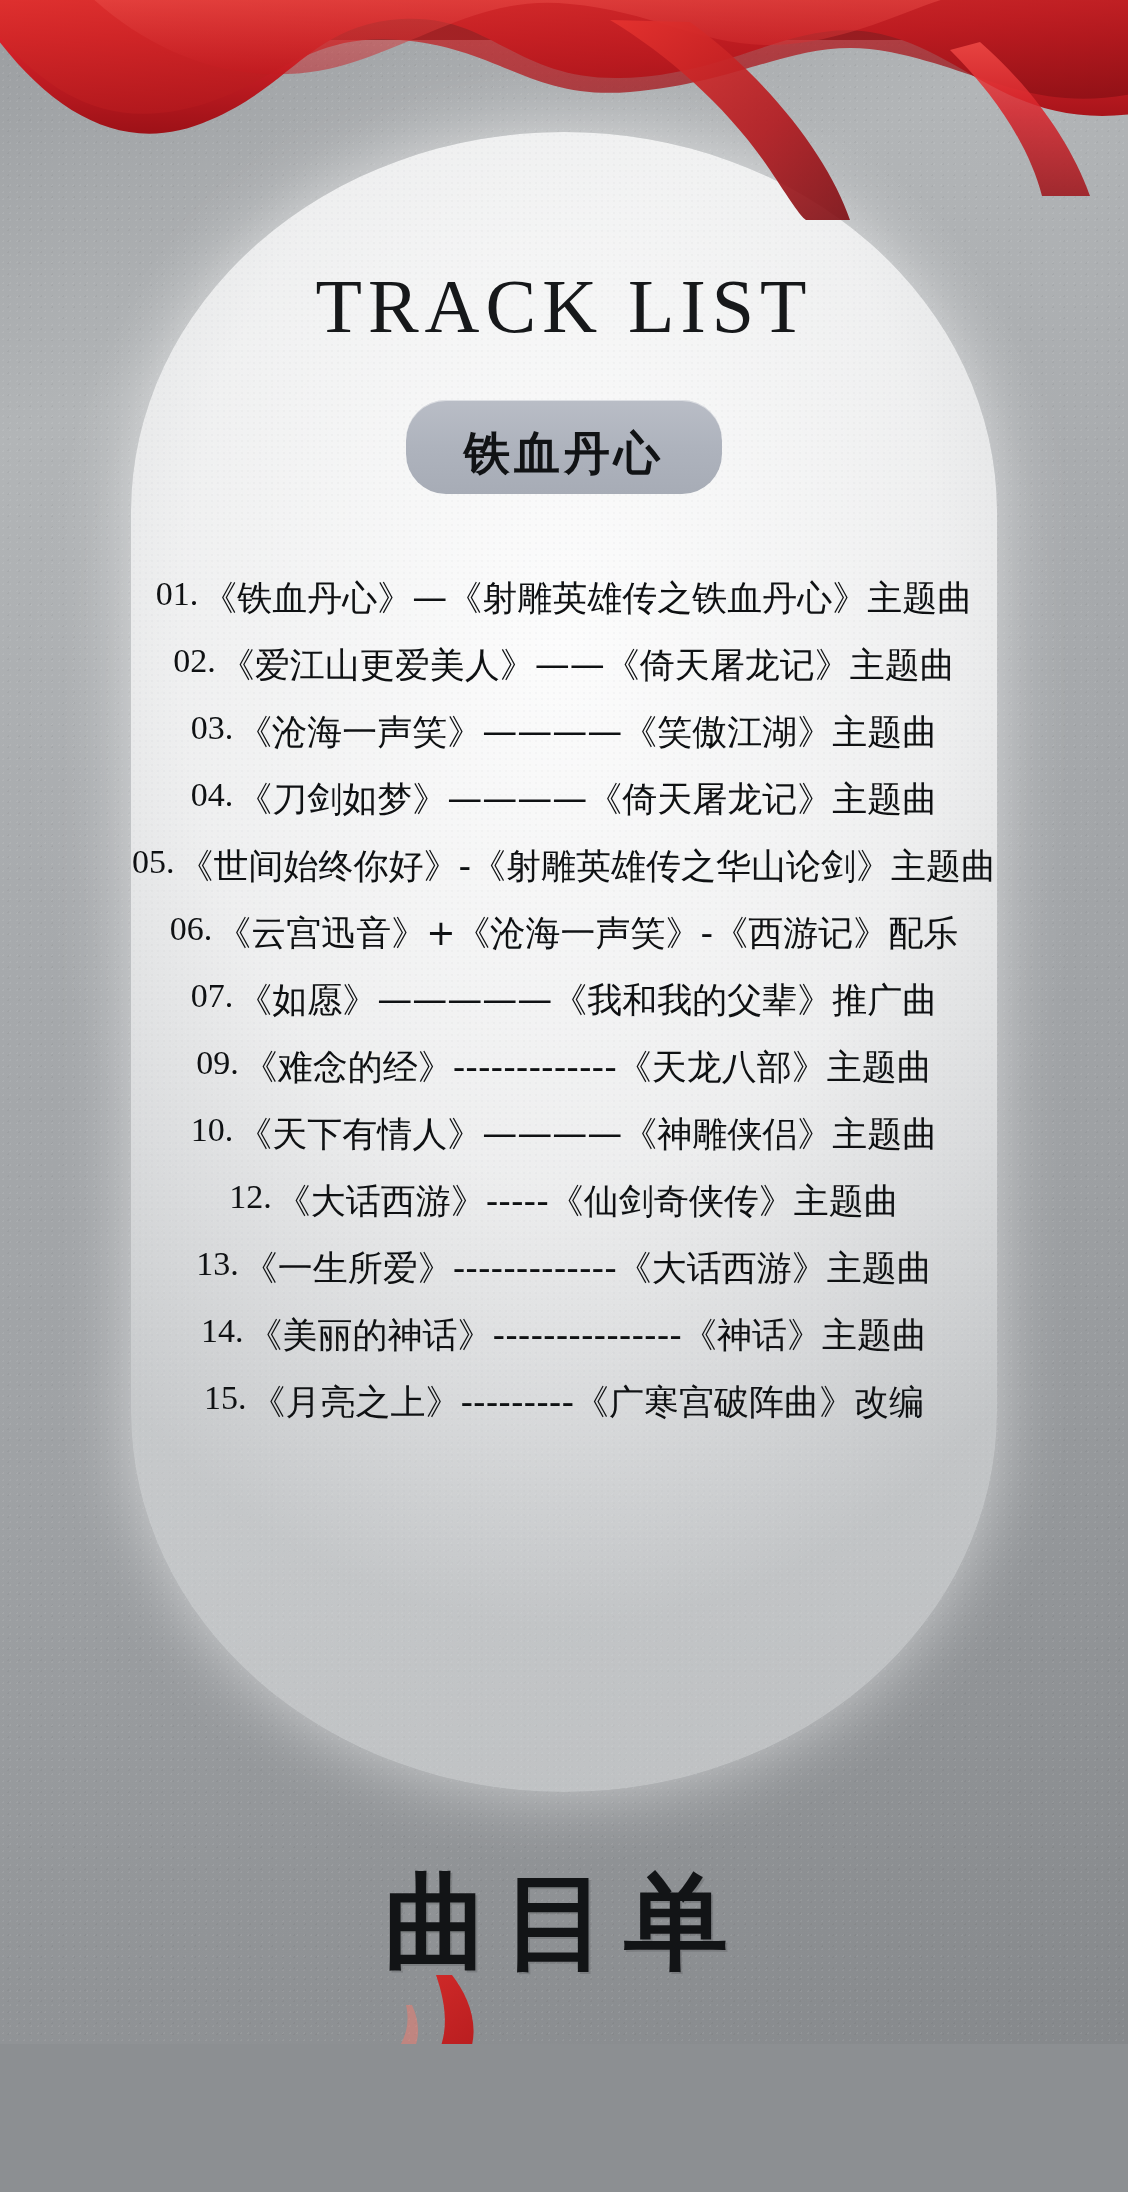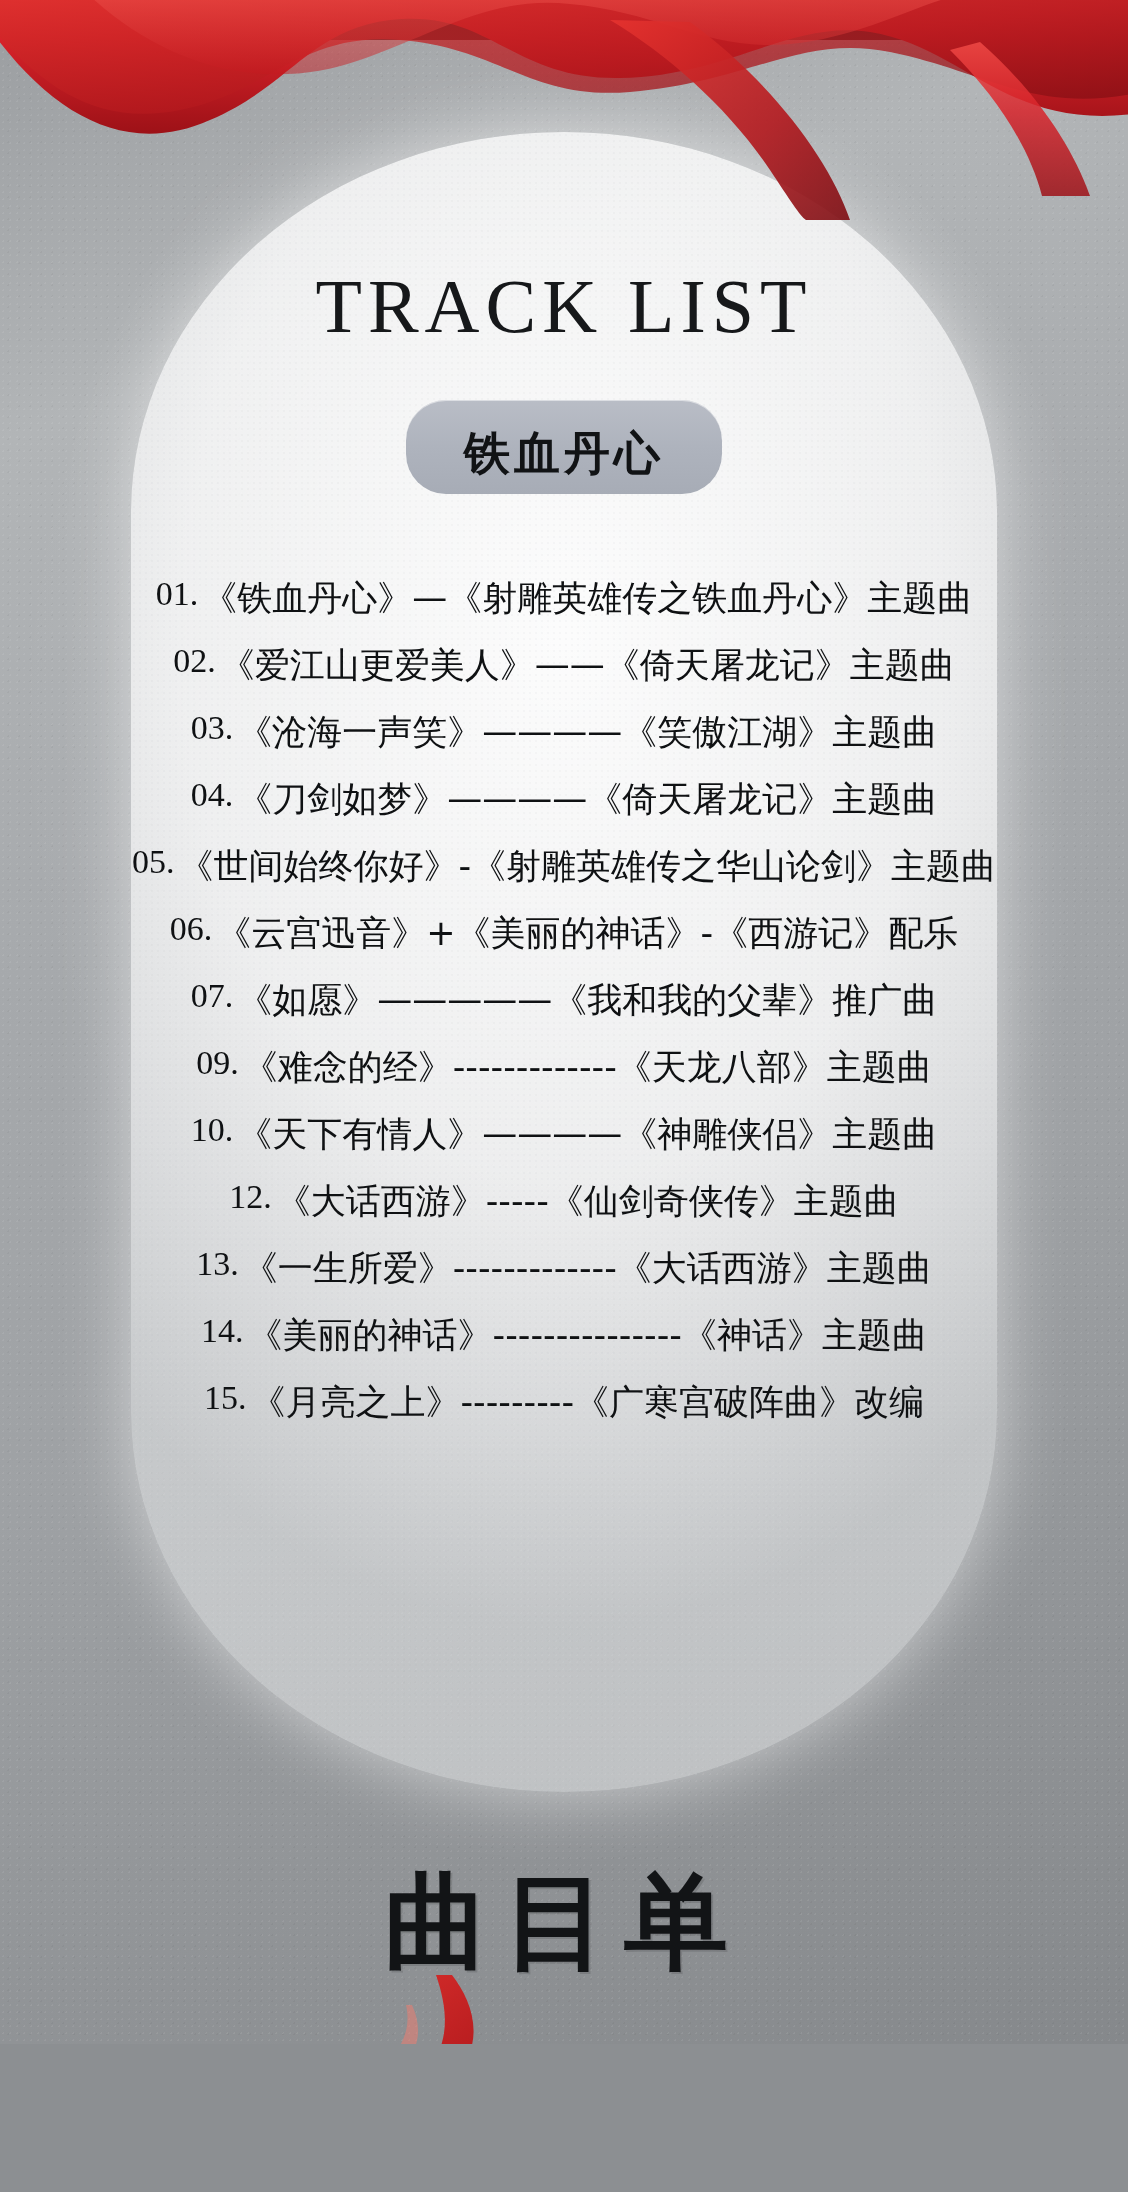--- a/index.html
+++ b/index.html
@@ -238,21 +238,21 @@
     <div class="track-row">
         <span class="track-num">04.</span>
         <span class="track-text">《刀剑如梦》————《倚天屠龙记》主题曲</span>
       </div>
     <div class="track-row">
         <span class="track-num">05.</span>
         <span class="track-text">《世间始终你好》-《射雕英雄传之华山论剑》主题曲</span>
       </div>
     <div class="track-row">
         <span class="track-num">06.</span>
-        <span class="track-text">《云宫迅音》+《美丽的神话》-《西游记》配乐</span>
+        <span class="track-text">《云宫迅音》+《沧海一声笑》-《西游记》配乐</span>
       </div>
     <div class="track-row">
         <span class="track-num">07.</span>
         <span class="track-text">《如愿》—————《我和我的父辈》推广曲</span>
       </div>
     <div class="track-row">
         <span class="track-num">09.</span>
         <span class="track-text">《难念的经》-------------《天龙八部》主题曲</span>
       </div>
     <div class="track-row">

